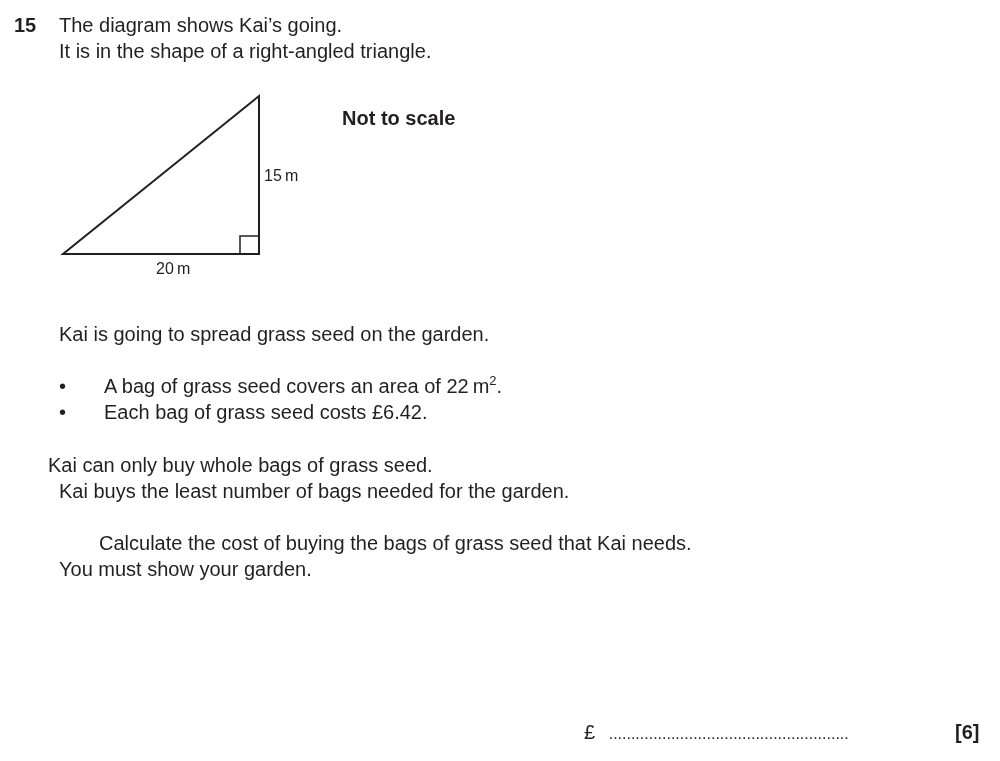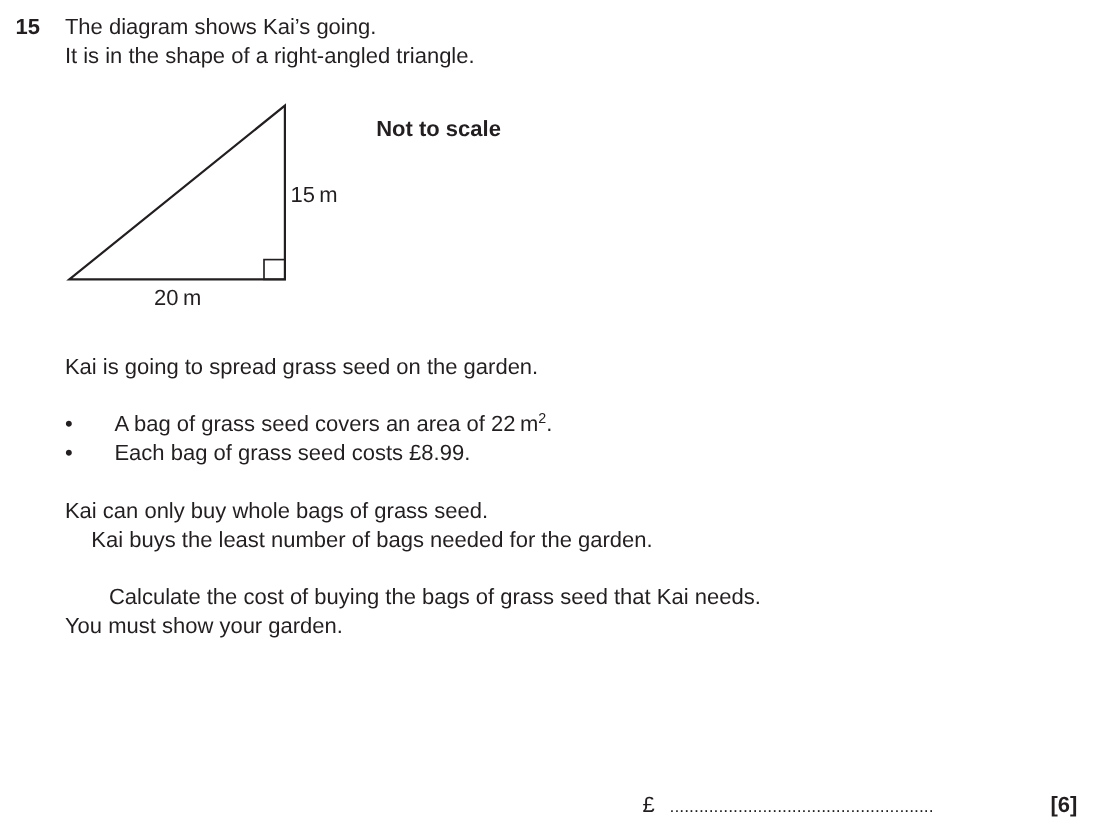--- a/index.html
+++ b/index.html
@@ -4,59 +4,59 @@
 <style>
   html, body { margin: 0; padding: 0; background: #ffffff; }
   body { width: 1000px; height: 761px; position: relative; overflow: hidden;
          font-family: "Liberation Sans", sans-serif; color: #231f20; }
   .abs { position: absolute; white-space: nowrap; }
   .qnum { left: 14px; top: 14px; font-size: 20px; font-weight: bold; }
   .line { font-size: 20px; }
   .bold { font-weight: bold; text-align: right; }
   .bullet { font-size: 20px; }
   svg.diagram { position: absolute; left: 0; top: 0; }
-  .dims { font-size: 20px; }
+  .dims { font-size: 16px; }
   sup { font-size: 13px; vertical-align: super; line-height: 0; }
   .answer-dots { letter-spacing: 0px; }
 </style>
 </head>
 <body>
 
 <div class="abs qnum">15</div>
 
 <div class="abs line" style="left:59px; top:14px;">The diagram shows Kai’s going.</div>
 <div class="abs line" style="left:59px; top:40px;">It is in the shape of a right-angled triangle.</div>
 
 <svg class="diagram" width="1000" height="300">
   <polygon points="63,254 259,254 259,96" fill="none" stroke="#231f20" stroke-width="2"></polygon>
   <rect x="240" y="236" width="19" height="18" fill="none" stroke="#231f20" stroke-width="1.5"></rect>
 </svg>
 
 <div class="abs line bold" style="left:342px; top:107px;">Not to scale</div>
 <div class="abs dims" style="left:264px; top:167px;">15 m</div>
-<div class="abs dims" style="left:140px; top:260px;">20 m</div>
+<div class="abs dims" style="left:156px; top:260px;">20 m</div>
 
 <div class="abs line" style="left:59px; top:323px;text-align:center;">Kai is going to spread grass seed on the garden.</div>
 
 <div class="abs bullet" style="left:59px; top:375px;">
   <span>•</span>
 </div>
 <div class="abs line" style="left:104px; top:375px;">
   <span>A bag of grass seed covers an area of 22 m</span><sup>2</sup><span>.</span>
 </div>
 
 <div class="abs bullet" style="left:59px; top:401px;">
   <span>•</span>
 </div>
 <div class="abs line" style="left:104px; top:401px;">
-  <span>Each bag of grass seed costs £8.99.</span>
+  <span>Each bag of grass seed costs £6.42.</span>
 </div>
 
-<div class="abs line" style="left:59px; top:454px;">Kai can only buy whole bags of grass seed.</div>
-<div class="abs line" style="left:59px; top:480px;margin-left:24px;">Kai buys the least number of bags needed for the garden.</div>
+<div class="abs line" style="left:48px; top:454px;">Kai can only buy whole bags of grass seed.</div>
+<div class="abs line" style="left:59px; top:480px;">Kai buys the least number of bags needed for the garden.</div>
 
 <div class="abs line" style="left:59px; top:532px;margin-left:40px;">Calculate the cost of buying the bags of grass seed that Kai needs.</div>
 <div class="abs line" style="left:59px; top:558px;">You must show your garden.</div>
 
 <div class="abs line" style="left:584px; top:721px;">
   <span>£</span>
   <span class="answer-dots" style="margin-left:8px; font-size:16px;">......................................................</span>
 </div>
 <div class="abs line bold" style="left:955px; top:721px;">[6]</div>
 

